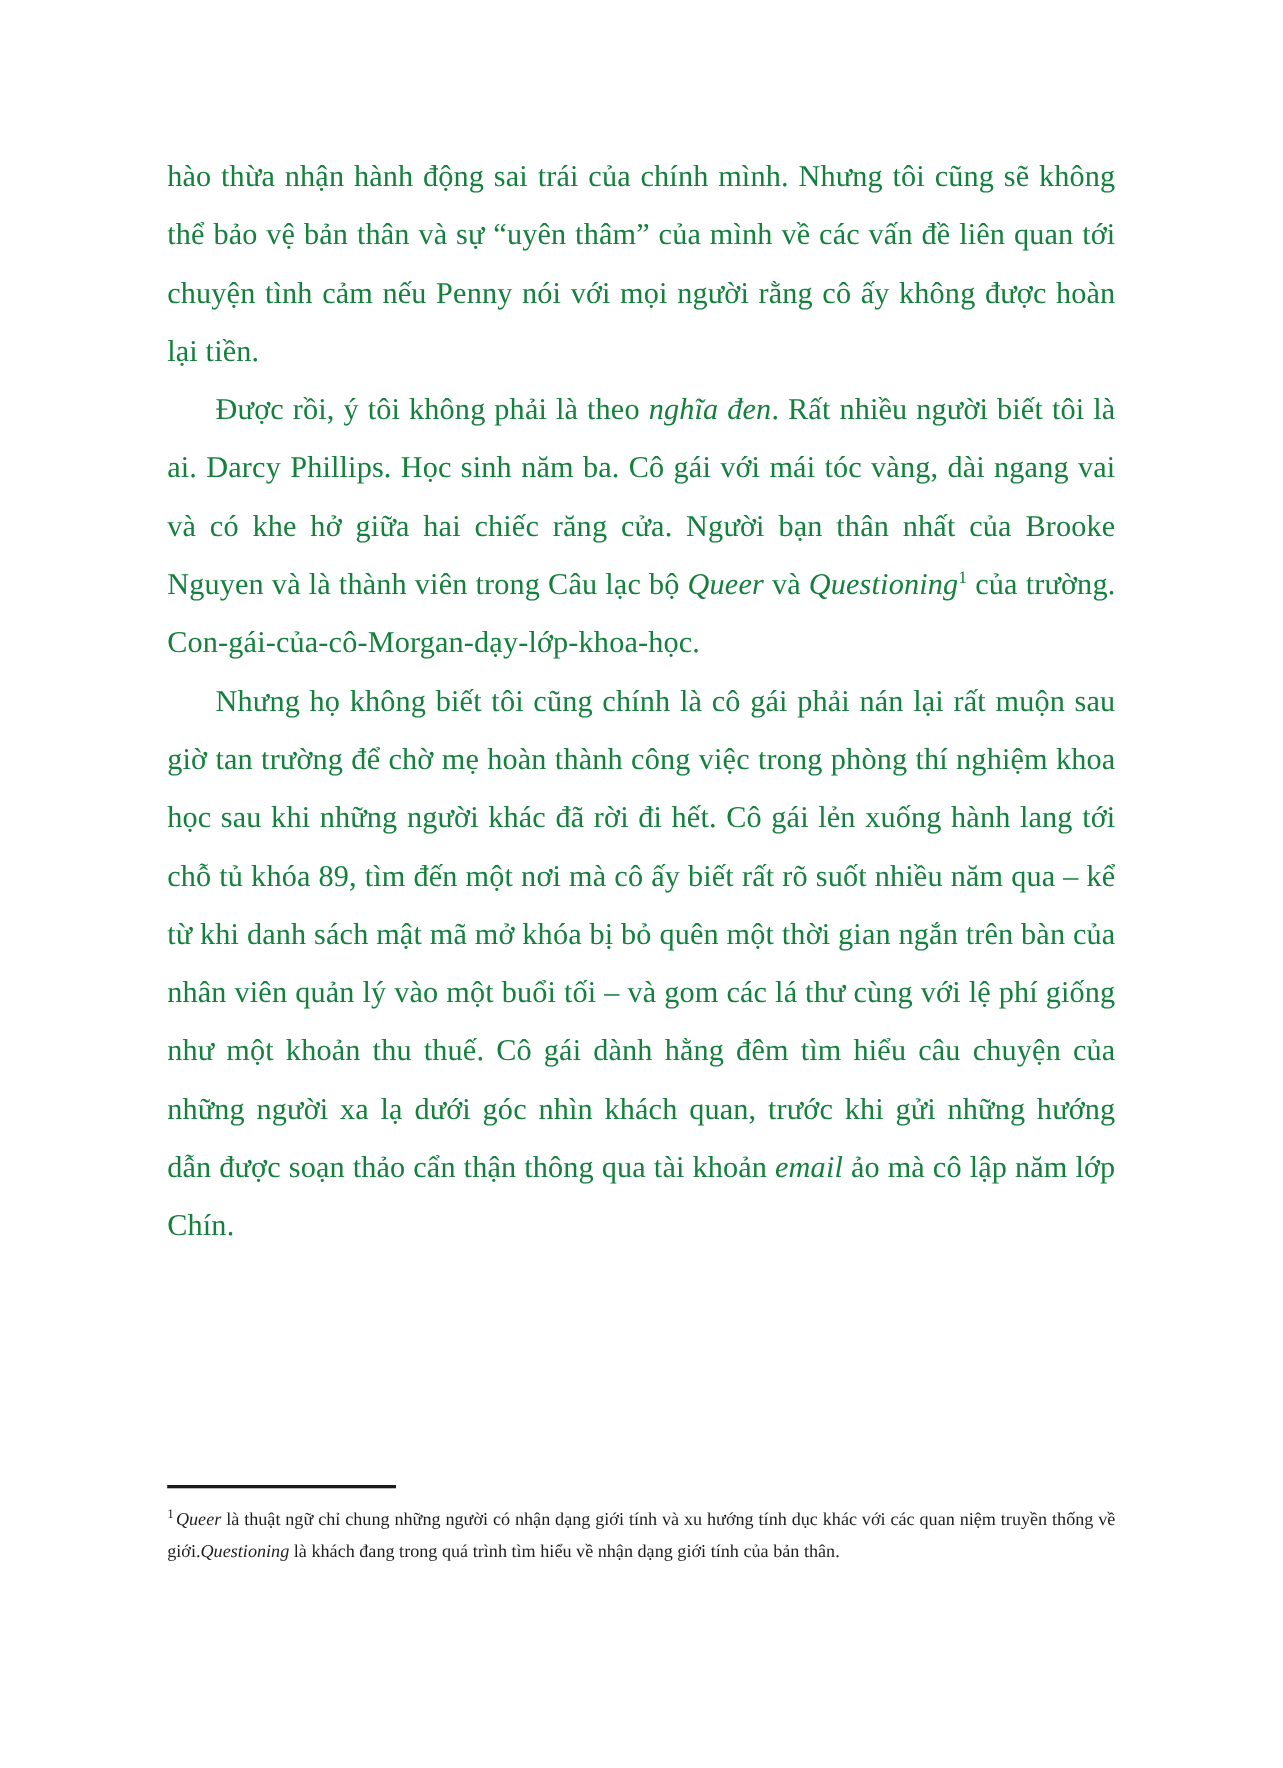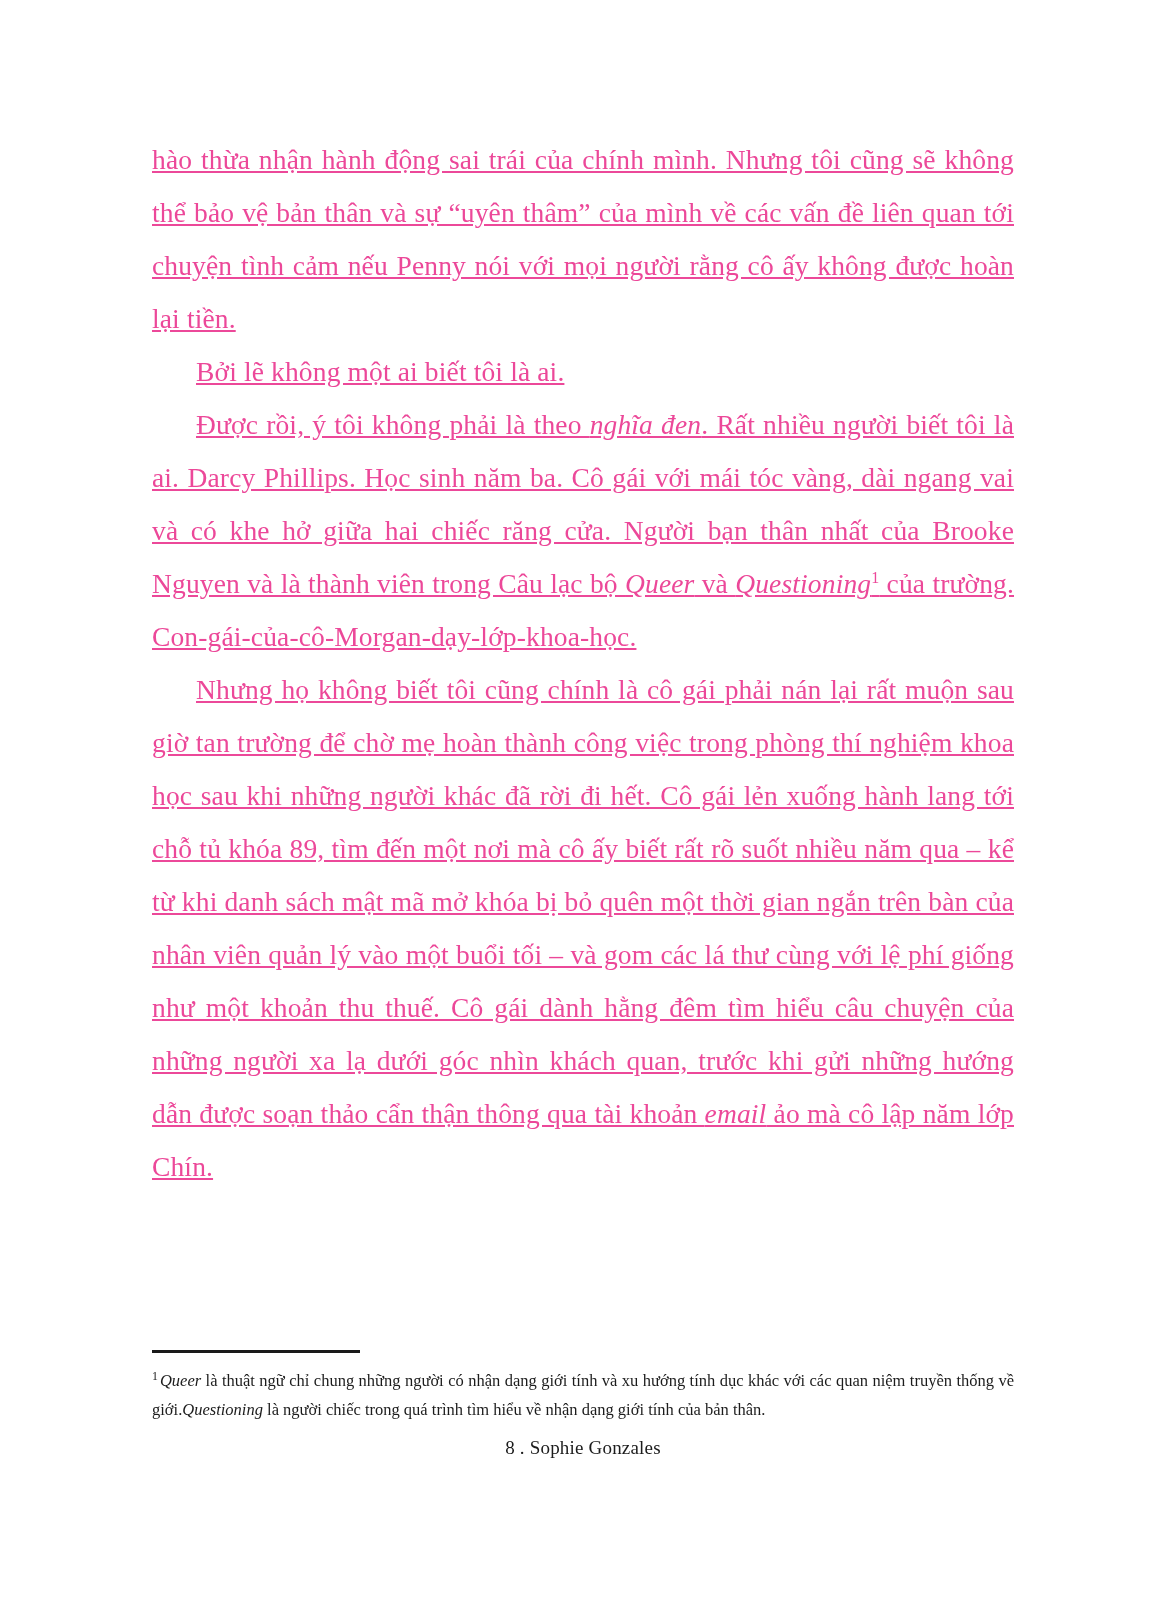--- a/index.html
+++ b/index.html
@@ -28,23 +28,22 @@
     top: 133px;
     width: 862px;
   }
   p.body-par {
     margin: 0 0 0 0;
     font-size: 27.5px;
     line-height: 53px;
     text-align: justify;
     text-justify: inter-word;
     hyphens: none;
-    color: #ec4899;
+    color: #15803d;
     letter-spacing: 0.005em;
-    text-decoration: underline;
   }
   p.body-par + p.body-par {
     margin-top: 0px;
   }
   p.indent {
     text-indent: 44px;
   }
   
   p.body-par { text-align-last: left; }
 
@@ -95,25 +94,23 @@
     letter-spacing: 0.01em;
   }
 </style>
 </head>
 <body>
 
 <div class="page">
 
   <div class="content">
     <p class="body-par"><span>hào thừa nhận hành động sai trái của chính mình. Nhưng tôi cũng sẽ không thể bảo vệ bản thân và sự “uyên thâm” của mình về các vấn đề liên quan tới chuyện tình cảm nếu Penny nói với mọi người rằng cô ấy không được hoàn lại tiền.</span></p>
-    <p class="body-par indent"><span>Bởi lẽ không một ai biết tôi là ai.</span></p>
     <p class="body-par indent"><span>Được rồi, ý tôi không phải là theo </span><em>nghĩa đen</em><span>. Rất nhiều người biết tôi là ai. Darcy Phillips. Học sinh năm ba. Cô gái với mái tóc vàng, dài ngang vai và có khe hở giữa hai chiếc răng cửa. Người bạn thân nhất của Brooke Nguyen và là thành viên trong Câu lạc bộ </span><em>Queer</em><span> và </span><em>Questioning</em><sup class="fn-ref">1</sup><span> của trường. Con-gái-của-cô-Morgan-dạy-lớp-khoa-học.</span></p>
     <p class="body-par indent"><span>Nhưng họ không biết tôi cũng chính là cô gái phải nán lại rất muộn sau giờ tan trường để chờ mẹ hoàn thành công việc trong phòng thí nghiệm khoa học sau khi những người khác đã rời đi hết. Cô gái lẻn xuống hành lang tới chỗ tủ khóa 89, tìm đến một nơi mà cô ấy biết rất rõ suốt nhiều năm qua – kể từ khi danh sách mật mã mở khóa bị bỏ quên một thời gian ngắn trên bàn của nhân viên quản lý vào một buổi tối – và gom các lá thư cùng với lệ phí giống như một khoản thu thuế. Cô gái dành hằng đêm tìm hiểu câu chuyện của những người xa lạ dưới góc nhìn khách quan, trước khi gửi những hướng dẫn được soạn thảo cẩn thận thông qua tài khoản </span><em>email</em><span> ảo mà cô lập năm lớp Chín.</span></p>
   </div>
 
   <div class="footnote-block">
     <div class="footnote-rule"></div>
-    <p class="footnote-text"><sup class="fn-num">1</sup><em>Queer</em><span> là thuật ngữ chỉ chung những người có nhận dạng giới tính và xu hướng tính dục khác với các quan niệm truyền thống về giới.</span><em>Questioning</em><span> là người chiếc trong quá trình tìm hiểu về nhận dạng giới tính của bản thân.</span></p>
+    <p class="footnote-text"><sup class="fn-num">1</sup><em>Queer</em><span> là thuật ngữ chỉ chung những người có nhận dạng giới tính và xu hướng tính dục khác với các quan niệm truyền thống về giới.</span><em>Questioning</em><span> là khách đang trong quá trình tìm hiểu về nhận dạng giới tính của bản thân.</span></p>
   </div>
 
-  <div class="page-footer">8 . Sophie Gonzales</div>
 
 </div>
 
 </body></html>

